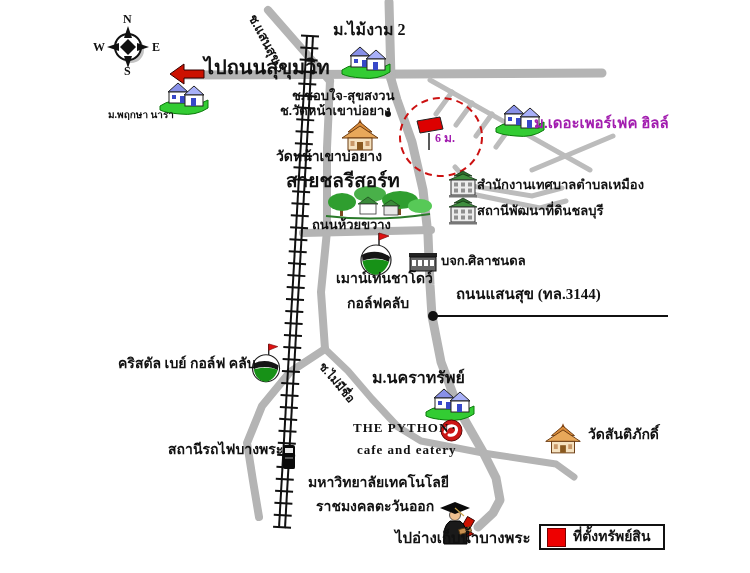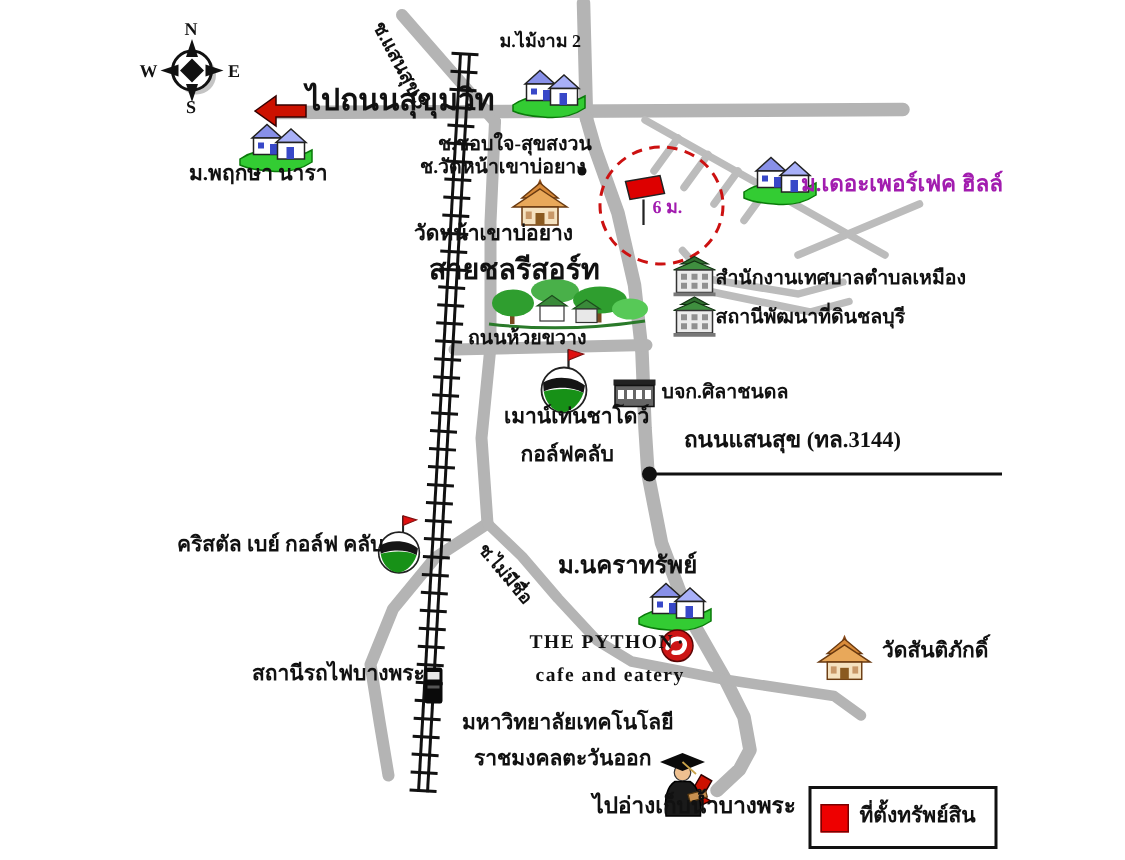--- a/index.html
+++ b/index.html
@@ -5,21 +5,21 @@
   html,body{margin:0;padding:0;background:#ffffff;}
   .map{position:relative;width:750px;height:573px;background:#ffffff;overflow:hidden;
        font-family:"Liberation Serif", serif;}
   .map svg.base{position:absolute;left:0;top:0;}
   .lbl{position:absolute;font-weight:bold;color:#111;white-space:nowrap;line-height:1.15;}
   .lbl.u{}
   .lbl.red{color:#a21caf;}
   .lbl.serif{letter-spacing:1px;}
   .rot{transform-origin:0 0;}
   .ic{position:absolute;}
-  .legend{position:absolute;left:539px;top:524px;width:126px;height:42px;border:2px solid #111;
+  .legend{position:absolute;left:539px;top:524px;width:126px;height:26px;border:2px solid #111;
           background:#fff;display:flex;align-items:center;gap:7px;padding:0 6px;box-sizing:border-box;text-align:center;}
   .legend .sq{width:17px;height:17px;background:#ee0000;border:1px solid #7a0000;flex:0 0 auto;}
   .compass-letter{position:absolute;font-weight:bold;font-size:12px;color:#111;}
 </style>
 </head>
 <body>
 
 <svg width="0" height="0" style="position:absolute">
   <defs>
     <symbol id="sym-village" viewBox="0 0 52 38">
@@ -247,22 +247,22 @@
       <use href="#sym-python"></use>
     </svg>
 
   <div class="compass-letter" style="left:123px;top:12px">N</div>
   <div class="compass-letter" style="left:93px;top:40px">W</div>
   <div class="compass-letter" style="left:152px;top:40px">E</div>
   <div class="compass-letter" style="left:124px;top:64px">S</div>
 
   <div class="lbl" style="left:204px;top:56px;font-size:20px">ไปถนนสุขุมวิท</div>
   <div class="lbl rot" style="left:258px;top:12px;font-size:13px;transform:rotate(62deg)">ช.แสนสุข 3</div>
-  <div class="lbl" style="left:333px;top:21px;font-size:12px">ม.ไม้งาม 2</div>
-  <div class="lbl" style="left:126px;top:109px;font-size:14px">ม.พฤกษา นารา</div>
+  <div class="lbl" style="left:333px;top:21px;font-size:16px">ม.ไม้งาม 2</div>
+  <div class="lbl" style="left:108px;top:109px;font-size:10px">ม.พฤกษา นารา</div>
   <div class="lbl u" style="left:292px;top:89px;font-size:13px">ช.ชอบใจ-สุขสงวน</div>
   <div class="lbl u" style="left:280px;top:104px;font-size:13px">ช.วัดหน้าเขาบ่อยาง</div>
   <div class="lbl" style="left:276px;top:149px;font-size:14px">วัดหน้าเขาบ่อยาง</div>
   <div class="lbl" style="left:286px;top:170px;font-size:19px">สายชลรีสอร์ท</div>
   <div class="lbl" style="left:312px;top:218px;font-size:13px">ถนนห้วยขวาง</div>
   <div class="lbl red" style="left:534px;top:115px;font-size:15px">ม.เดอะเพอร์เฟค ฮิลล์</div>
   <div class="lbl red" style="left:435px;top:132px;font-size:12px">6 ม.</div>
   <div class="lbl" style="left:477px;top:178px;font-size:13px">สำนักงานเทศบาลตำบลเหมือง</div>
   <div class="lbl" style="left:477px;top:204px;font-size:13px">สถานีพัฒนาที่ดินชลบุรี</div>
   <div class="lbl" style="left:441px;top:254px;font-size:13px">บจก.ศิลาชนดล</div>

